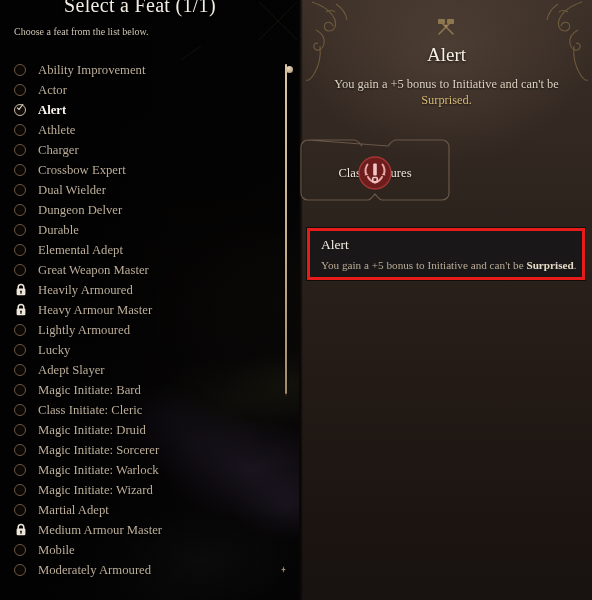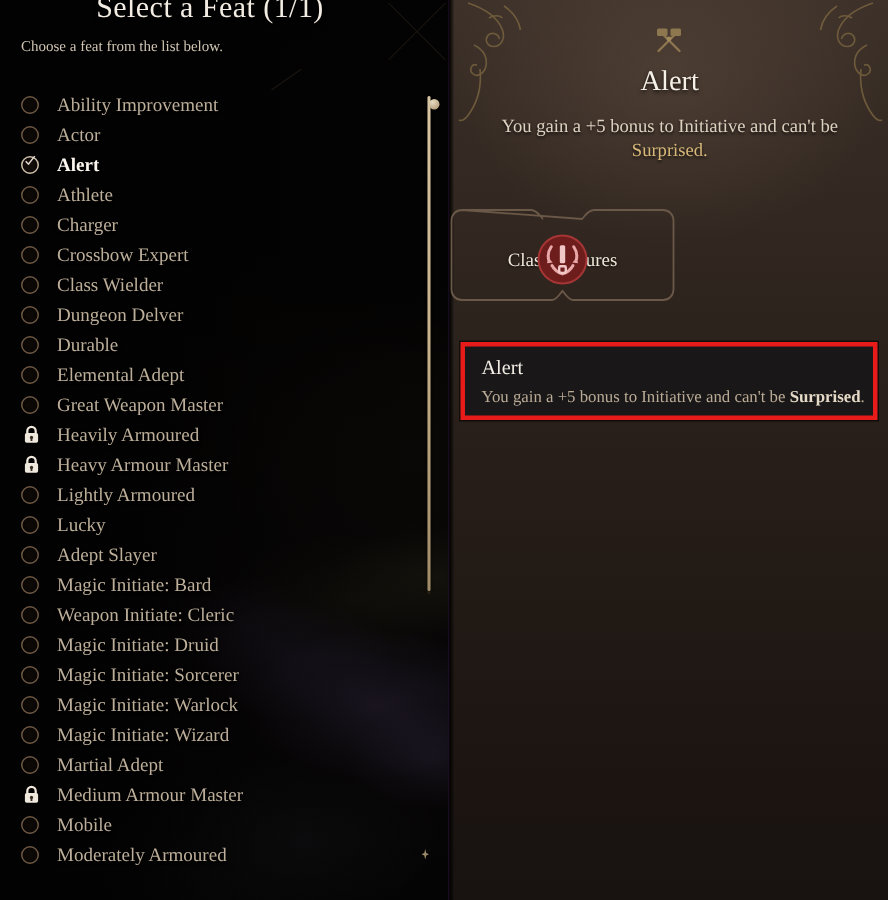--- a/index.html
+++ b/index.html
@@ -19,21 +19,21 @@
     overflow: hidden;
   }
 
   
   #left-panel {
     position: absolute;
     left: 0; top: 0;
     width: 299px;
     height: 600px;
     overflow: hidden;
-    background: #6d28d9;
+    background: #14532d;
   }
 
   
   .backdrop {
     position: absolute;
     inset: 0;
     background:
       radial-gradient(ellipse 120px 70px at 250px 470px, rgba(128,104,168,0.50), rgba(128,104,168,0) 72%),
       radial-gradient(ellipse 95px 55px at 195px 440px, rgba(110,88,150,0.42), rgba(110,88,150,0) 72%),
       radial-gradient(ellipse 80px 48px at 288px 505px, rgba(120,98,160,0.38), rgba(120,98,160,0) 72%),
@@ -363,21 +363,21 @@
         <div class="feat-row">
           <span class="feat-marker">
             <span class="marker-circle"></span>
           </span>
           <span class="feat-label">Crossbow Expert</span>
         </div>
         <div class="feat-row">
           <span class="feat-marker">
             <span class="marker-circle"></span>
           </span>
-          <span class="feat-label">Class Wielder</span>
+          <span class="feat-label">Dual Wielder</span>
         </div>
         <div class="feat-row">
           <span class="feat-marker">
             <span class="marker-circle"></span>
           </span>
           <span class="feat-label">Dungeon Delver</span>
         </div>
         <div class="feat-row">
           <span class="feat-marker">
             <span class="marker-circle"></span>
@@ -439,21 +439,21 @@
         <div class="feat-row">
           <span class="feat-marker">
             <span class="marker-circle"></span>
           </span>
           <span class="feat-label">Magic Initiate: Bard</span>
         </div>
         <div class="feat-row">
           <span class="feat-marker">
             <span class="marker-circle"></span>
           </span>
-          <span class="feat-label">Weapon Initiate: Cleric</span>
+          <span class="feat-label">Class Initiate: Cleric</span>
         </div>
         <div class="feat-row">
           <span class="feat-marker">
             <span class="marker-circle"></span>
           </span>
           <span class="feat-label">Magic Initiate: Druid</span>
         </div>
         <div class="feat-row">
           <span class="feat-marker">
             <span class="marker-circle"></span>

